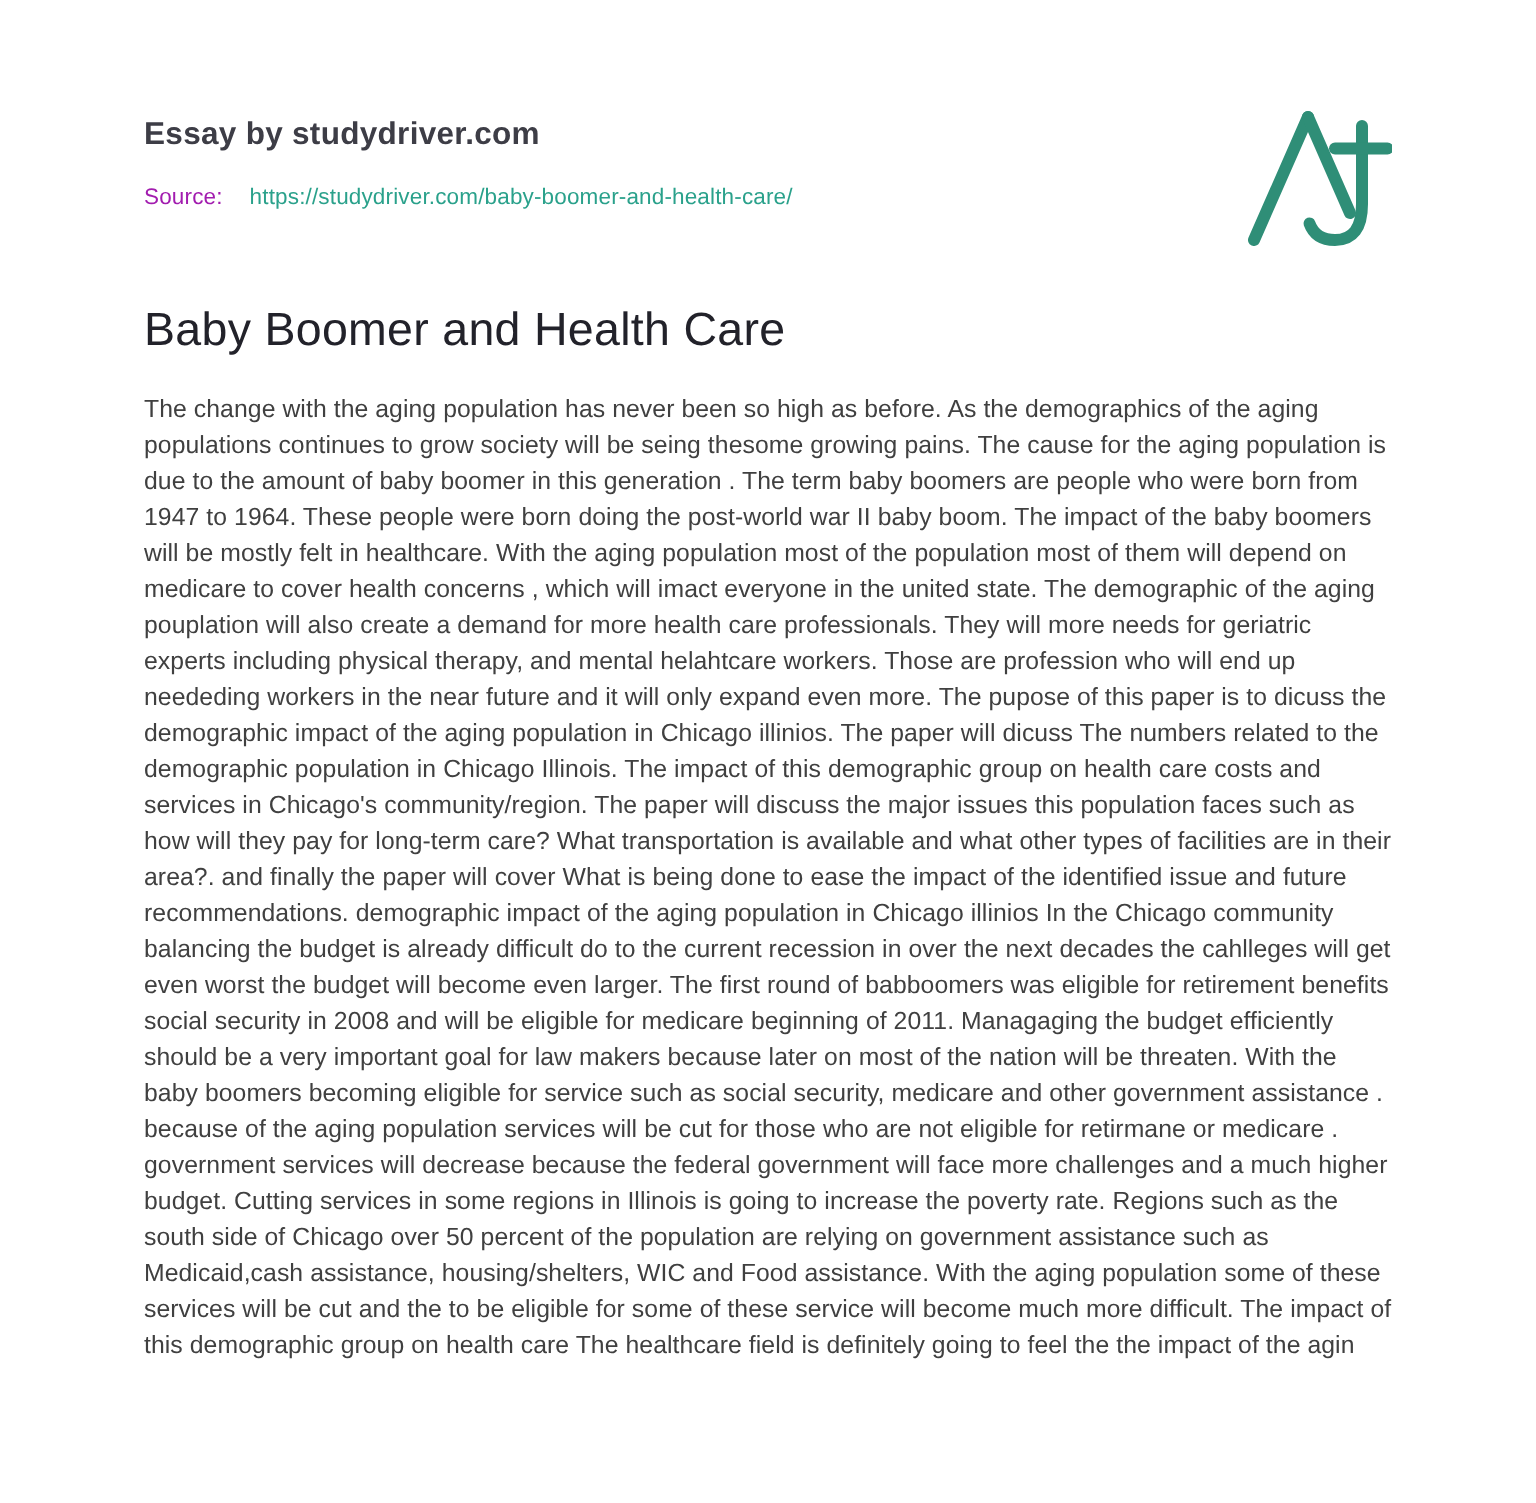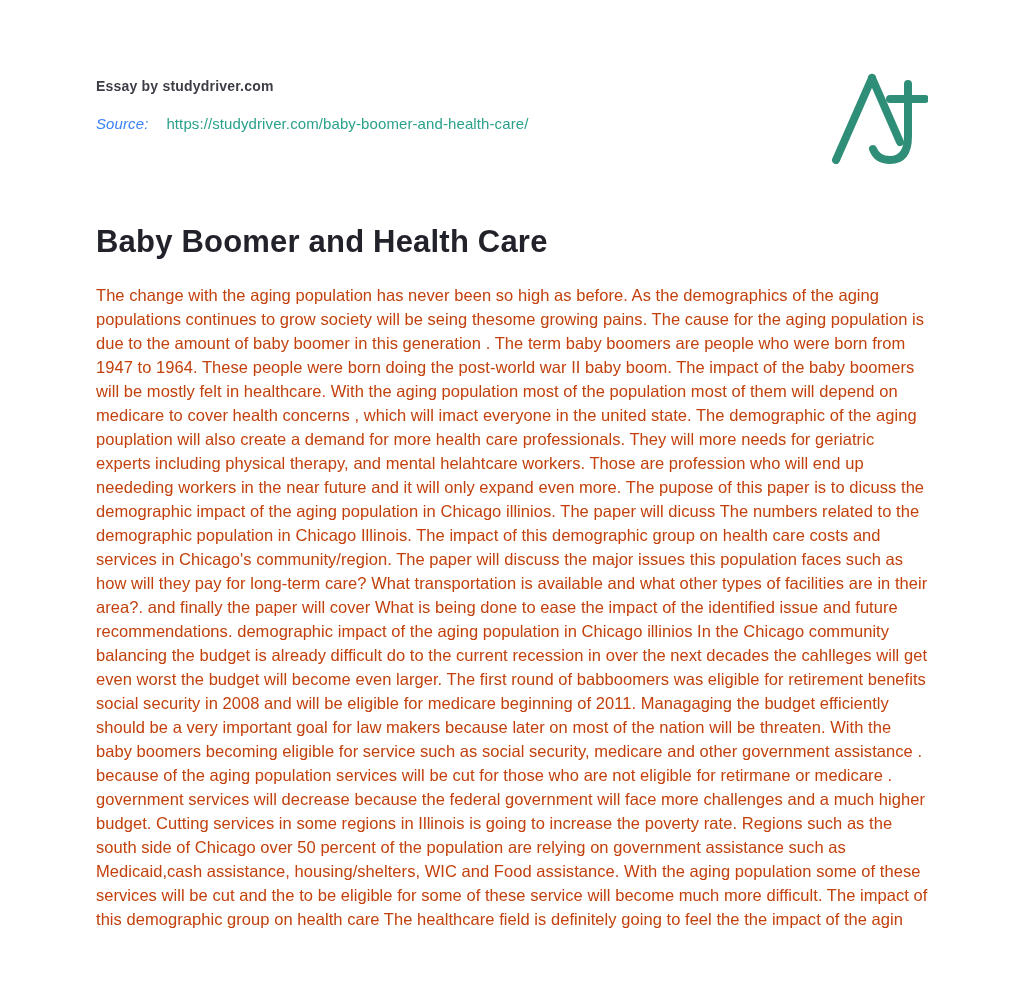--- a/index.html
+++ b/index.html
@@ -15,62 +15,61 @@
     .page {
       position: relative;
       width: 1024px;
       height: 1002px;
       padding: 78px 96px 0 96px;
     }
     .header {
       position: relative;
     }
     .byline {
-      font-size: 14px;
+      font-size: 21px;
       font-weight: 700;
       color: #3d3d46;
       letter-spacing: 0.2px;
     }
     .source-line {
       margin-top: 21px;
       font-size: 15px;
       color: #8f8f97;
       letter-spacing: 0.1px;
     }
     .source-label {
-      color: #3b82f6;
-      font-style: italic;
+      color: #a21caf;
     }
     .source-link {
       color: #2aa18b;
       text-decoration: none;
       margin-left: 18px;
       cursor: pointer;
     }
     .logo {
       position: absolute;
       top: -8px;
       right: 0;
       width: 102px;
       height: 94px;
     }
     .title {
-      margin-top: 92px;
+      margin-top: 62px;
       font-size: 31px;
-      font-weight: 700;
+      font-weight: 400;
       color: #22222a;
       letter-spacing: 0.2px;
       line-height: 1.15;
     }
     .body-text {
       margin-top: 23px;
       width: 832px;
       font-size: 16.5px;
       line-height: 24px;
-      color: #c2410c;
+      color: #404040;
       letter-spacing: 0.05px;
       text-align: left;
     }
   </style>
 </head>
 <body>
 
 <div class="page">
 
   <header class="header">

